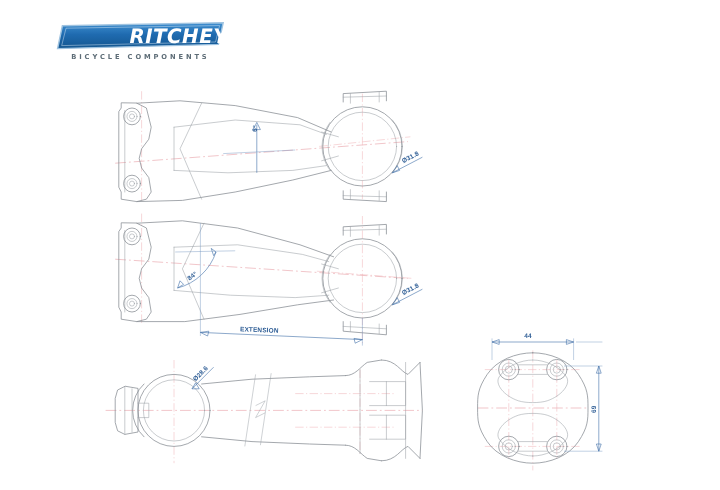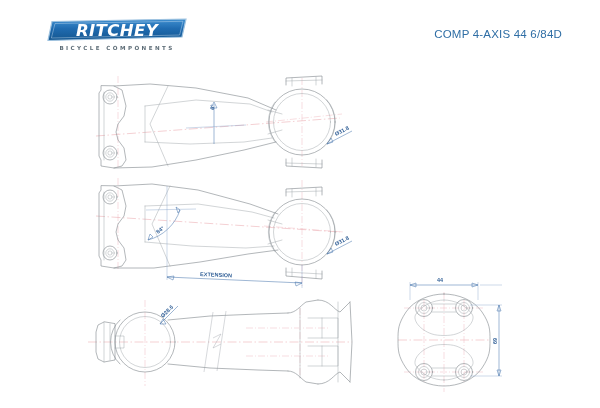--- a/index.html
+++ b/index.html
@@ -47,21 +47,21 @@
     left: 0;
     top: 0;
     width: 146px;
     height: 25px;
     font-family: "DejaVu Sans", sans-serif;
     font-weight: bold;
     font-style: italic;
     font-size: 16.5px;
     letter-spacing: 0.4px;
     color: #ffffff;
-    text-align: center;
+    text-align: right;
     line-height: 25px;
     pointer-events: none;
   }
   .logo-sub {
     position: absolute;
     left: 0;
     top: 27px;
     width: 146px;
     text-align: center;
     font-family: "DejaVu Sans", sans-serif;
@@ -153,21 +153,20 @@
             <stop offset="100%" stop-color="#14568f"></stop>
           </linearGradient>
         </defs>
         <path d="M8 3.5 L142 1 L138 19 L4 22.5 Z" fill="url(#badgeGrad)" stroke="#9fc3e0" stroke-width="1.2"></path>
         <path d="M11 5.5 L139 3.3 L135.6 17 L7.4 20 Z" fill="none" stroke="#d9e9f6" stroke-width="0.7" opacity="0.55"></path>
       </svg>
       <div class="logo-wordmark">RITCHEY</div>
       <div class="logo-sub">BICYCLE COMPONENTS</div>
     </div>
 
-    <div class="doc-title">COMP 4-AXIS 44 6/84D</div>
   </div>
 
   <div class="canvas">
     <svg class="dwg" width="600" height="408" viewBox="0 0 600 408">
 
       <g>
 
         <path class="centerline" d="M96 136 L340 118"></path>
 
         <path class="centerline-soft" d="M118 76 L118 168"></path>

